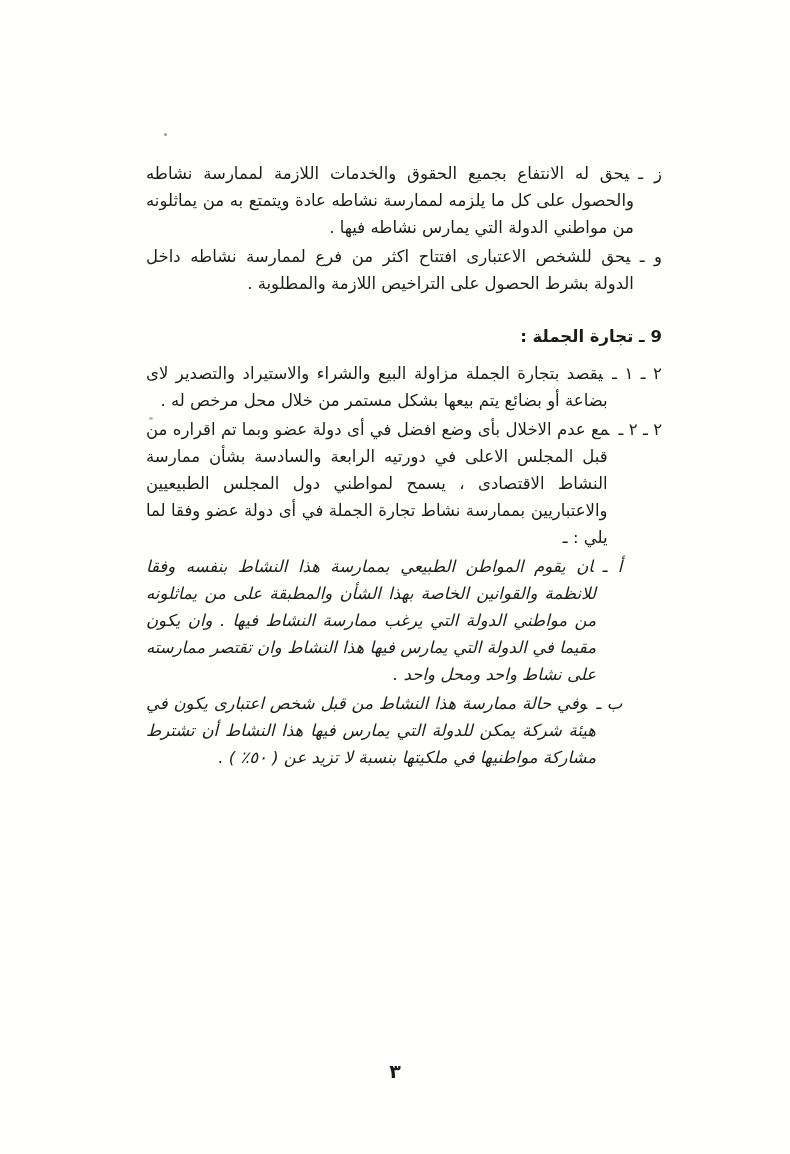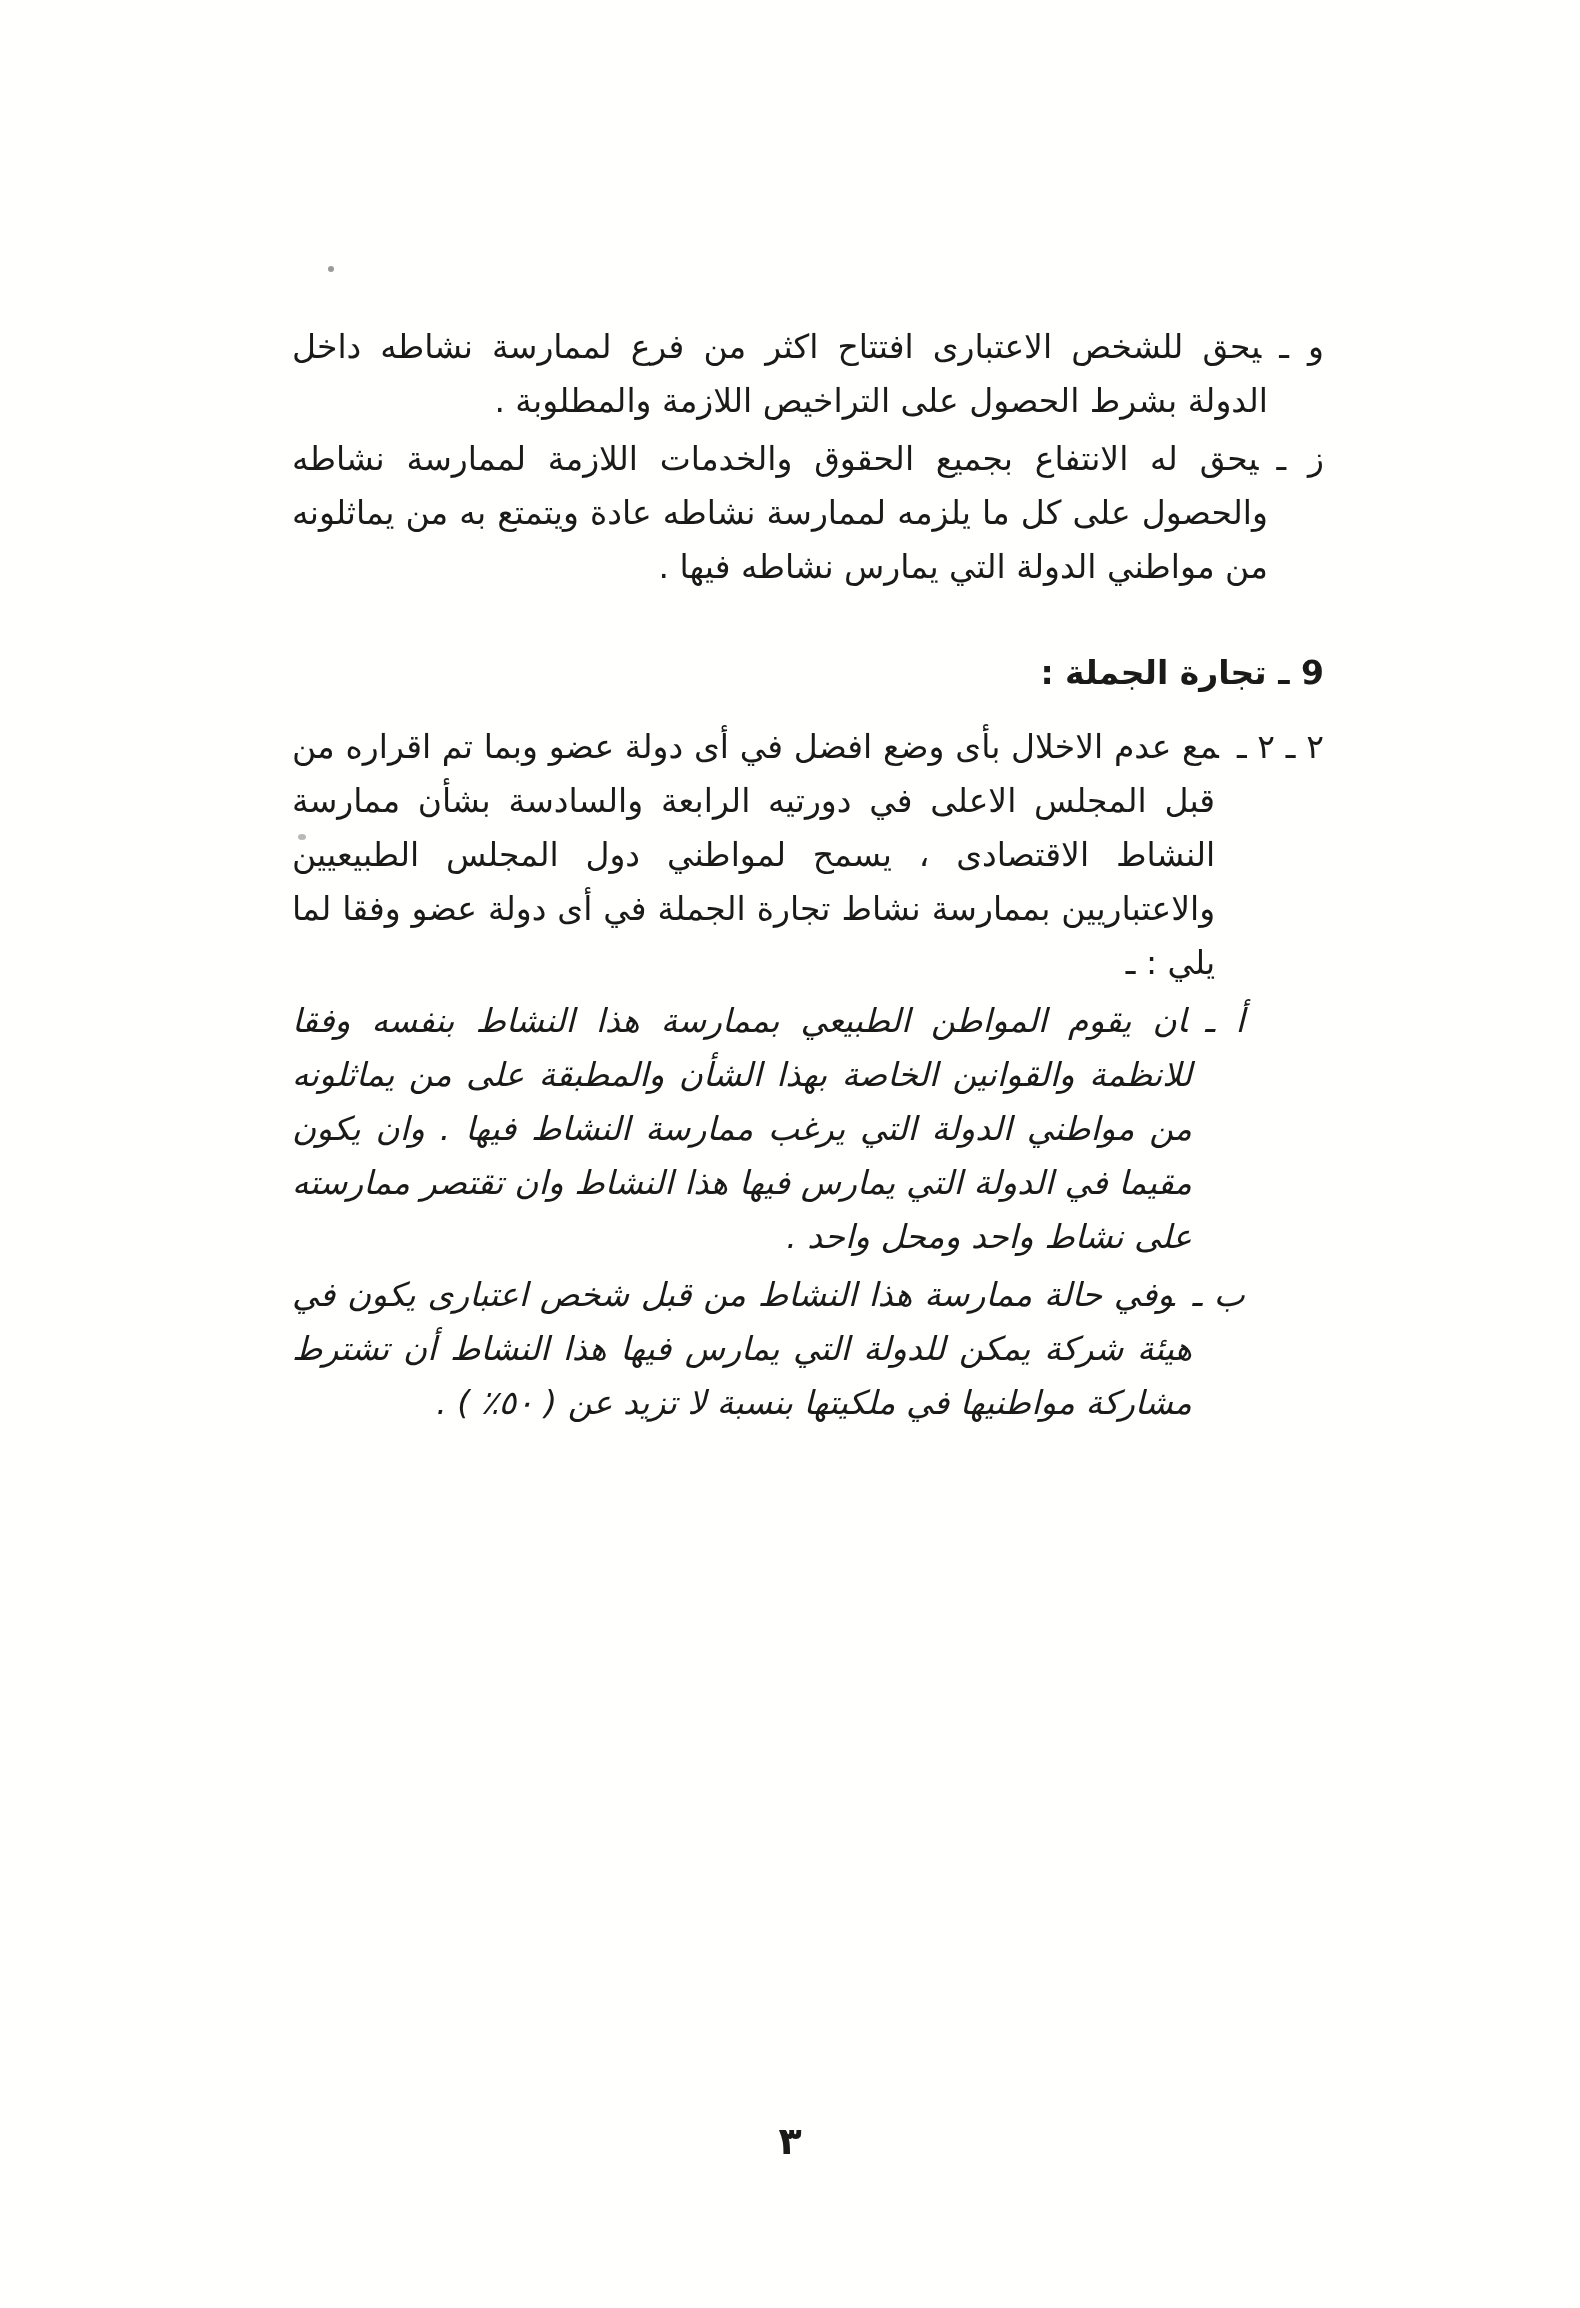--- a/index.html
+++ b/index.html
@@ -83,30 +83,33 @@
 <body>
 
 <div class="page">
 
   <span id="speck1" class="speck"></span>
   <span id="speck2" class="speck"></span>
 
   <div class="content">
 
     <p class="item lvl-letter">
-      <span class="marker">و ـ</span><span>يحق للشخص الاعتبارى افتتاح اكثر من فرع لممارسة نشاطه داخل الدولة بشرط الحصول على التراخيص اللازمة والمطلوبة .</span>
+      <span class="marker">ز ـ</span><span>يحق له الانتفاع بجميع الحقوق والخدمات اللازمة لممارسة نشاطه والحصول على كل ما يلزمه لممارسة نشاطه عادة ويتمتع به من يماثلونه من مواطني الدولة التي يمارس نشاطه فيها .</span>
     </p>
 
     <p class="item lvl-letter">
-      <span class="marker">ز ـ</span><span>يحق له الانتفاع بجميع الحقوق والخدمات اللازمة لممارسة نشاطه والحصول على كل ما يلزمه لممارسة نشاطه عادة ويتمتع به من يماثلونه من مواطني الدولة التي يمارس نشاطه فيها .</span>
+      <span class="marker">و ـ</span><span>يحق للشخص الاعتبارى افتتاح اكثر من فرع لممارسة نشاطه داخل الدولة بشرط الحصول على التراخيص اللازمة والمطلوبة .</span>
     </p>
 
 
     <p class="item heading">9 ـ تجارة الجملة :</p>
 
+    <p class="item lvl-num">
+      <span class="marker">٢ ـ ١ ـ</span><span>يقصد بتجارة الجملة مزاولة البيع والشراء والاستيراد والتصدير لاى بضاعة أو بضائع يتم بيعها بشكل مستمر من خلال محل مرخص له .</span>
+    </p>
 
     <p class="item lvl-num">
       <span class="marker">٢ ـ ٢ ـ</span><span>مع عدم الاخلال بأى وضع افضل في أى دولة عضو وبما تم اقراره من قبل المجلس الاعلى في دورتيه الرابعة والسادسة بشأن ممارسة النشاط الاقتصادى ، يسمح لمواطني دول المجلس الطبيعيين والاعتباريين بممارسة نشاط تجارة الجملة في أى دولة عضو وفقا لما يلي : ـ</span>
     </p>
 
     <p class="item lvl-sub">
       <span class="marker">أ ـ</span><span>ان يقوم المواطن الطبيعي بممارسة هذا النشاط بنفسه وفقا للانظمة والقوانين الخاصة بهذا الشأن والمطبقة على من يماثلونه من مواطني الدولة التي يرغب ممارسة النشاط فيها . وان يكون مقيما في الدولة التي يمارس فيها هذا النشاط وان تقتصر ممارسته على نشاط واحد ومحل واحد .</span>
     </p>
 
     <p class="item lvl-sub">

